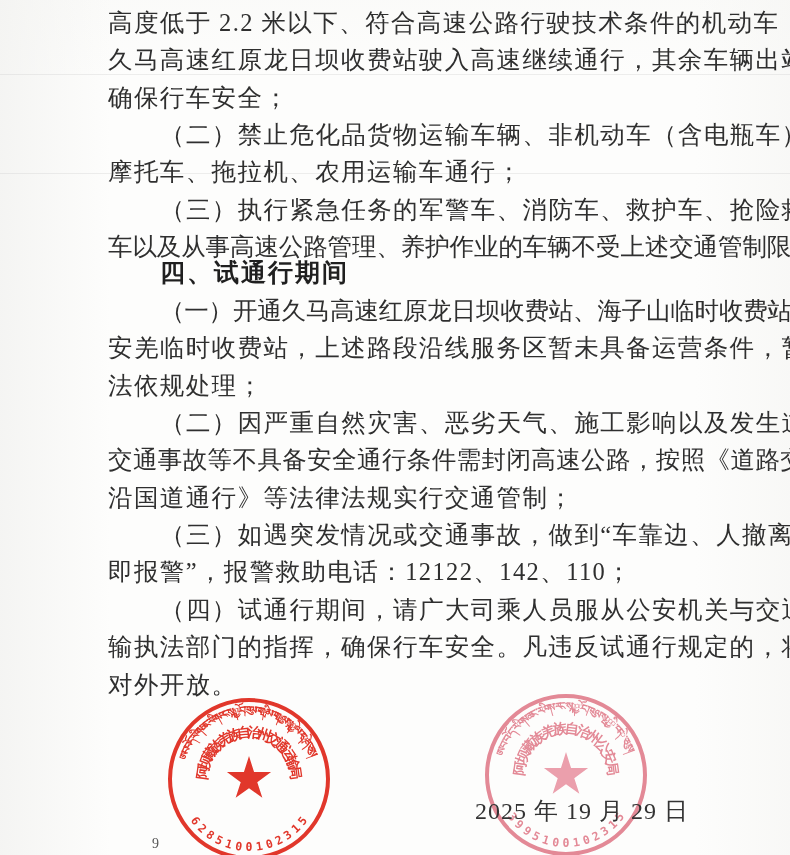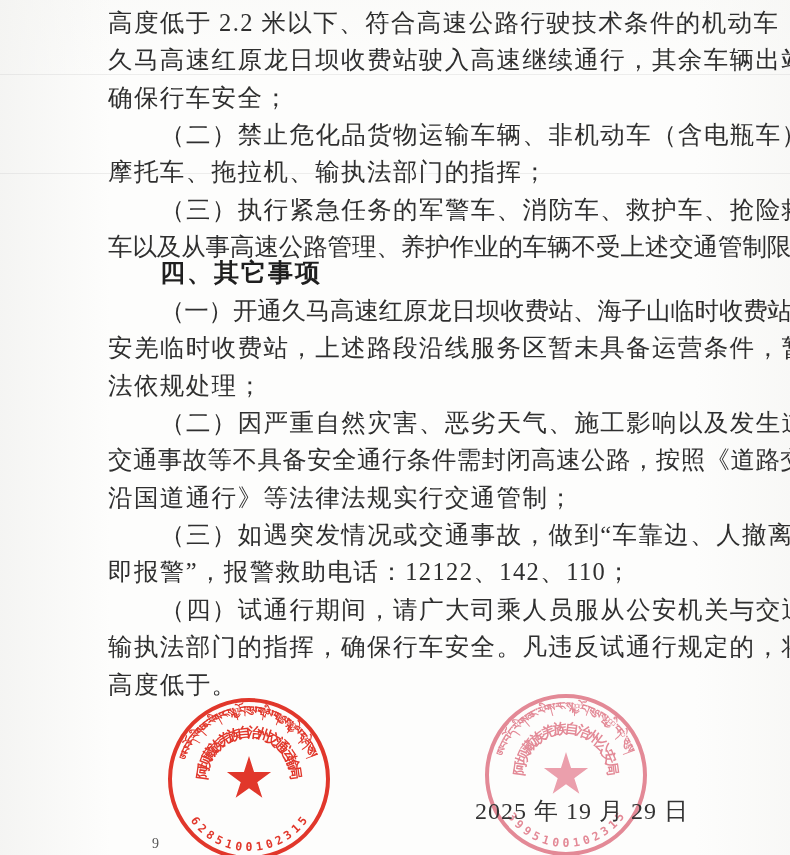--- a/index.html
+++ b/index.html
@@ -174,29 +174,29 @@
   <div id="scan-band-2"></div>
 
   <div class="blk" style="top:4px;">
     <div class="ln w1">高度低于 2.2 米以下、符合高速公路行驶技术条件的机动车，从</div>
     <div class="ln w1">久马高速红原龙日坝收费站驶入高速继续通行，其余车辆出站后</div>
     <div class="ln w1">确保行车安全；</div>
   </div>
 
   <div class="blk" style="top:116px;">
     <div class="ln ind w1">（二）禁止危化品货物运输车辆、非机动车（含电瓶车）、</div>
-    <div class="ln w1">摩托车、拖拉机、输执法部门的指挥；</div>
+    <div class="ln w1">摩托车、拖拉机、农用运输车通行；</div>
   </div>
 
   <div class="blk" style="top:191px;">
     <div class="ln ind w1">（三）执行紧急任务的军警车、消防车、救护车、抢险救灾</div>
     <div class="ln" style="letter-spacing:-0.1px;">车以及从事高速公路管理、养护作业的车辆不受上述交通管制限制。</div>
   </div>
 
-  <div class="heading" style="top:253px;">四、其它事项</div>
+  <div class="heading" style="top:253px;">四、试通行期间</div>
 
   <div class="blk" style="top:292px;">
     <div class="ln ind" style="letter-spacing:-0.2px;">（一）开通久马高速红原龙日坝收费站、海子山临时收费站、</div>
     <div class="ln w1">安羌临时收费站，上述路段沿线服务区暂未具备运营条件，暂不</div>
     <div class="ln w1">法依规处理；</div>
   </div>
 
   <div class="blk" style="top:404px;">
     <div class="ln ind w1">（二）因严重自然灾害、恶劣天气、施工影响以及发生道路</div>
     <div class="ln" style="letter-spacing:0.4px;">交通事故等不具备安全通行条件需封闭高速公路，按照《道路交</div>
@@ -204,21 +204,21 @@
   </div>
 
   <div class="blk" style="top:516px;">
     <div class="ln ind w1">（三）如遇突发情况或交通事故，做到“车靠边、人撤离、</div>
     <div class="ln w1">即报警”，报警救助电话：12122、142、110；</div>
   </div>
 
   <div class="blk" style="top:591px;">
     <div class="ln ind w1">（四）试通行期间，请广大司乘人员服从公安机关与交通运</div>
     <div class="ln w1">输执法部门的指挥，确保行车安全。凡违反试通行规定的，将依</div>
-    <div class="ln w1">高度低于。</div>
+    <div class="ln w1">对外开放。</div>
   </div>
 
   <div class="seal" id="seal-left">
     <div class="ring"></div>
     <div class="arc-txt">
         <span style="font-size: 10.5px; transform: translate(-62.0197px, -22.5733px) rotate(290deg) translate(-50%, -50%);">ཨ</span>
         <span style="font-size: 10.5px; transform: translate(-61.066px, -25.0389px) rotate(292.295deg) translate(-50%, -50%);">་</span>
         <span style="font-size: 10.5px; transform: translate(-60.0143px, -27.4642px) rotate(294.59deg) translate(-50%, -50%);">བ</span>
         <span style="font-size: 10.5px; transform: translate(-58.8663px, -29.8455px) rotate(296.885deg) translate(-50%, -50%);">་</span>
         <span style="font-size: 10.5px; transform: translate(-57.6239px, -32.179px) rotate(299.18deg) translate(-50%, -50%);">བ</span>

